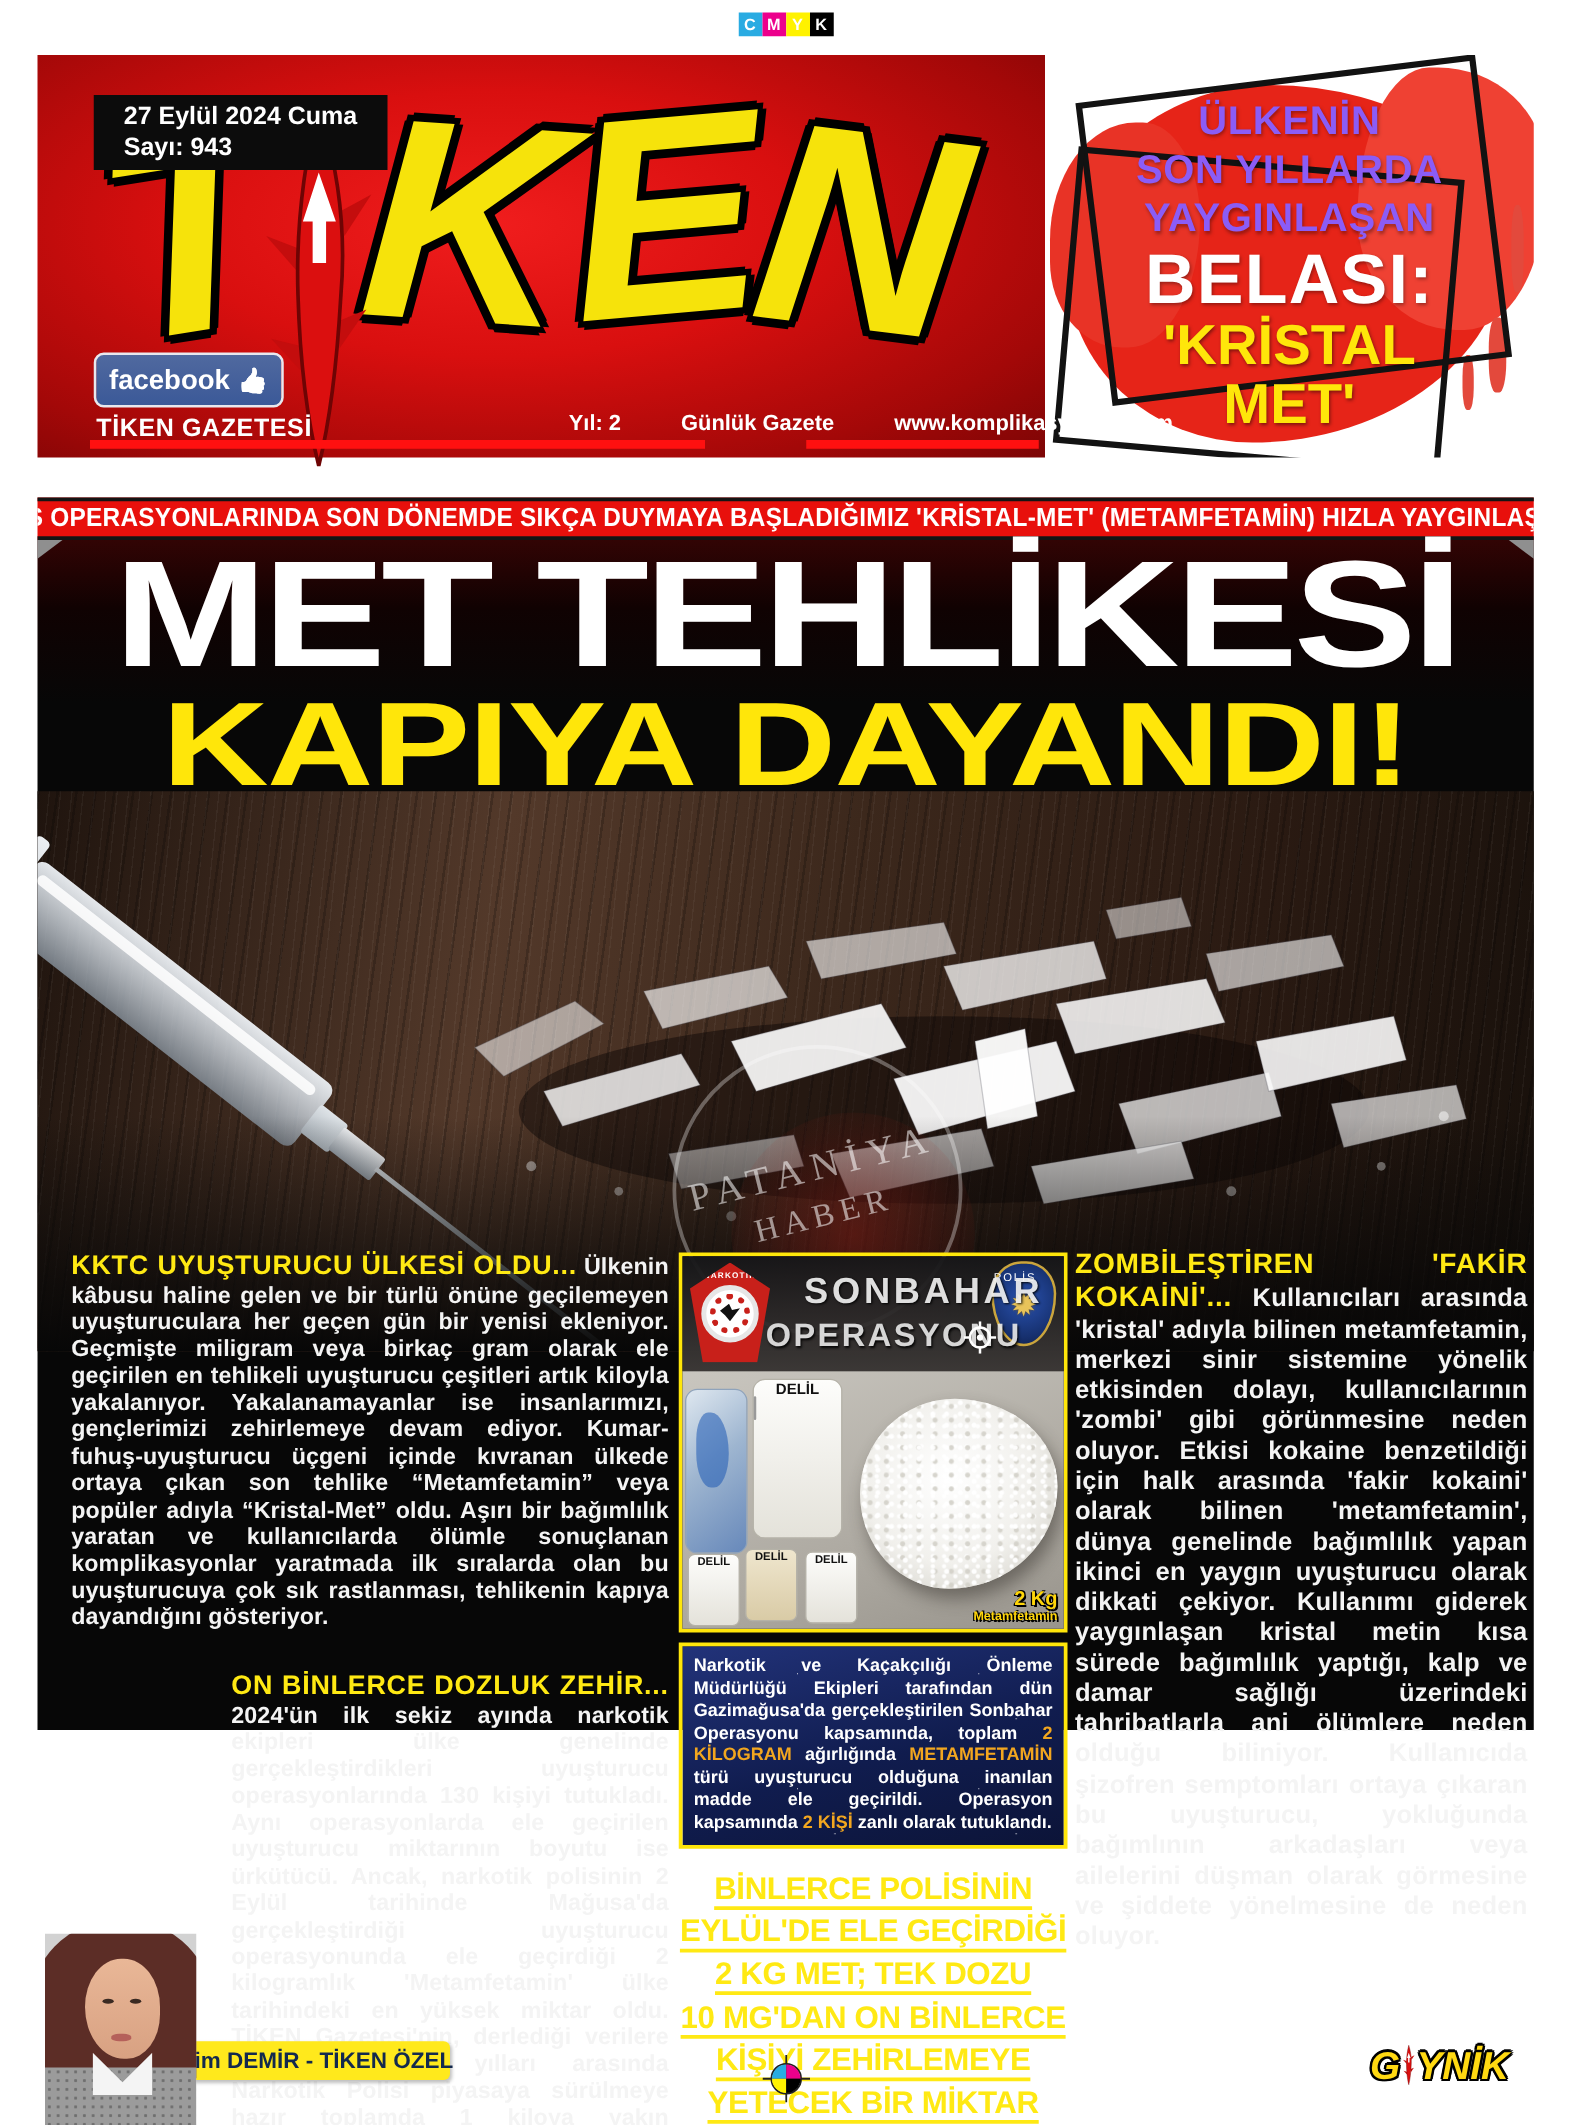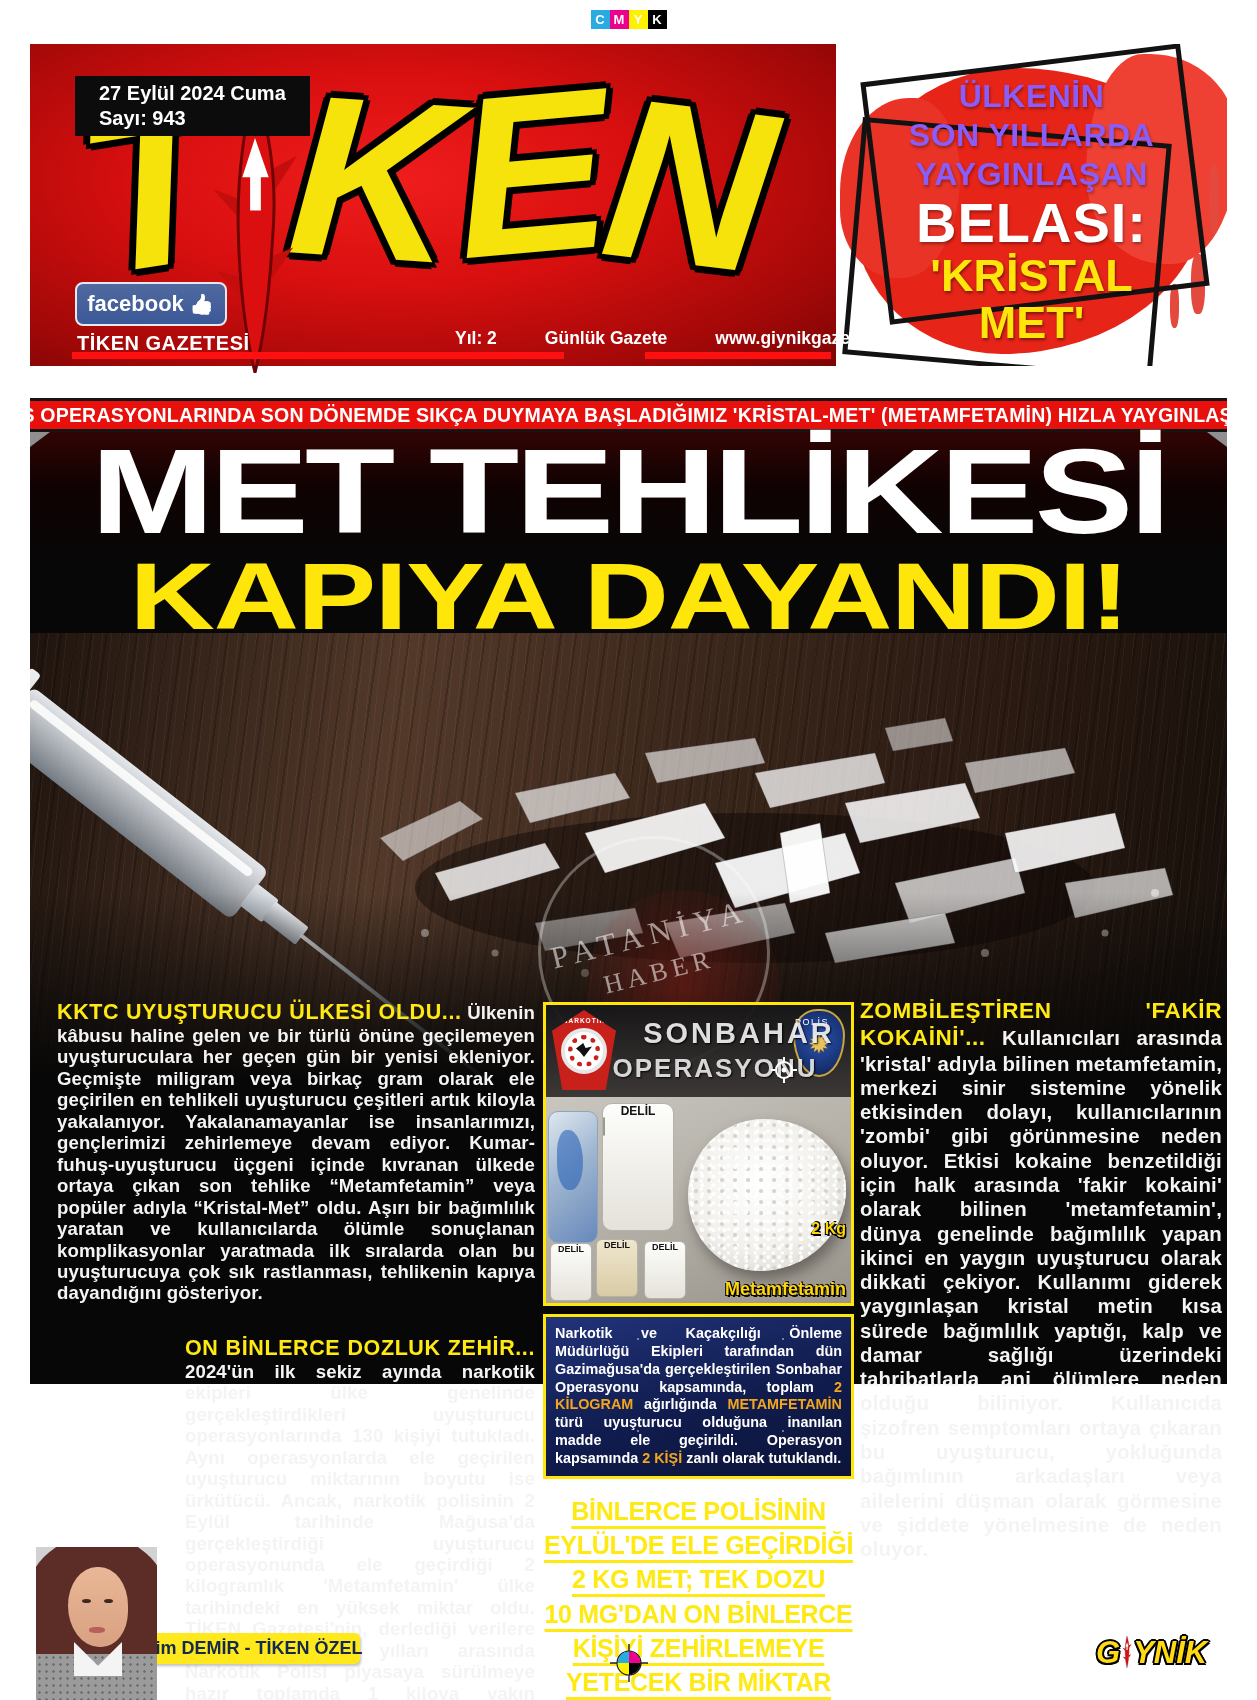--- a/index.html
+++ b/index.html
@@ -174,21 +174,21 @@
   .pile { position:absolute; left:142px; top:22px; width:158px; height:152px;
     background:radial-gradient(circle at 45% 42%, #ffffff, #f1f0ec 55%, #d8d6cf 85%, #c2bfb7);
     border-radius:48% 52% 55% 45% / 50% 46% 54% 50%; box-shadow:4px 8px 14px rgba(40,35,30,.45); }
   .pile:before { content:""; position:absolute; inset:0; border-radius:inherit;
     background-image:radial-gradient(circle at 30% 35%, rgba(255,255,255,.95) 1.5px, transparent 2.5px),
       radial-gradient(circle at 62% 55%, rgba(210,208,200,.9) 1.5px, transparent 2.5px),
       radial-gradient(circle at 48% 75%, rgba(255,255,255,.9) 1.2px, transparent 2.2px);
     background-size:11px 9px, 13px 11px, 9px 8px; }
   .amount { position:absolute; right:5px; bottom:4px; text-align:right; color:#ffd60a; font-weight:900;
     line-height:1.05; text-shadow:1.5px 1.5px 0 #000, -1px 1px 0 #000, 1px -1px 0 #000; z-index:4; }
-  .amount .a1 { font-size:16px; } .amount .a2 { font-size:18px;margin-top:42px; }
+  .amount .a1 { font-size:16px; } .amount .a2 { font-size:10px; }
 
   .op-caption { margin-top:8px; border:3px solid #ffe60a; padding:8px 9px;
     background:
       radial-gradient(1.3px 1.3px at 18px 12px, rgba(255,255,255,.9) 50%, transparent 51%),
       radial-gradient(1px 1px at 55px 40px, rgba(255,255,255,.7) 50%, transparent 51%),
       radial-gradient(1.4px 1.4px at 92px 22px, rgba(255,255,255,.85) 50%, transparent 51%),
       radial-gradient(1px 1px at 122px 58px, rgba(255,255,255,.6) 50%, transparent 51%),
       radial-gradient(1.1px 1.1px at 40px 72px, rgba(255,255,255,.8) 50%, transparent 51%),
       linear-gradient(165deg,#22337a,#101c4e 55%,#0c1438);
     background-size:145px 92px,145px 92px,145px 92px,145px 92px,145px 92px,100% 100%; }
@@ -256,21 +256,21 @@
         <span class="tl">N</span>
       </div>
     <div class="fb-badge">
       <span>facebook</span>
       <span class="fb-thumb">👍</span>
     </div>
     <div class="fb-caption">TİKEN GAZETESİ</div>
     <div class="mast-meta">
       <span>Yıl: 2</span>
       <span>Günlük Gazete</span>
-      <span>www.giynikgazetesi.com</span>
+      <span>www.komplikasyonlar.com</span>
     </div>
     <div class="redbar b1"></div>
     <div class="redbar b2"></div>
   </div>
 
   <div class="promo">
     <div class="splash"></div>
     <div class="drip d1"></div>
     <div class="drip d2"></div>
     <div class="drip d3"></div>

